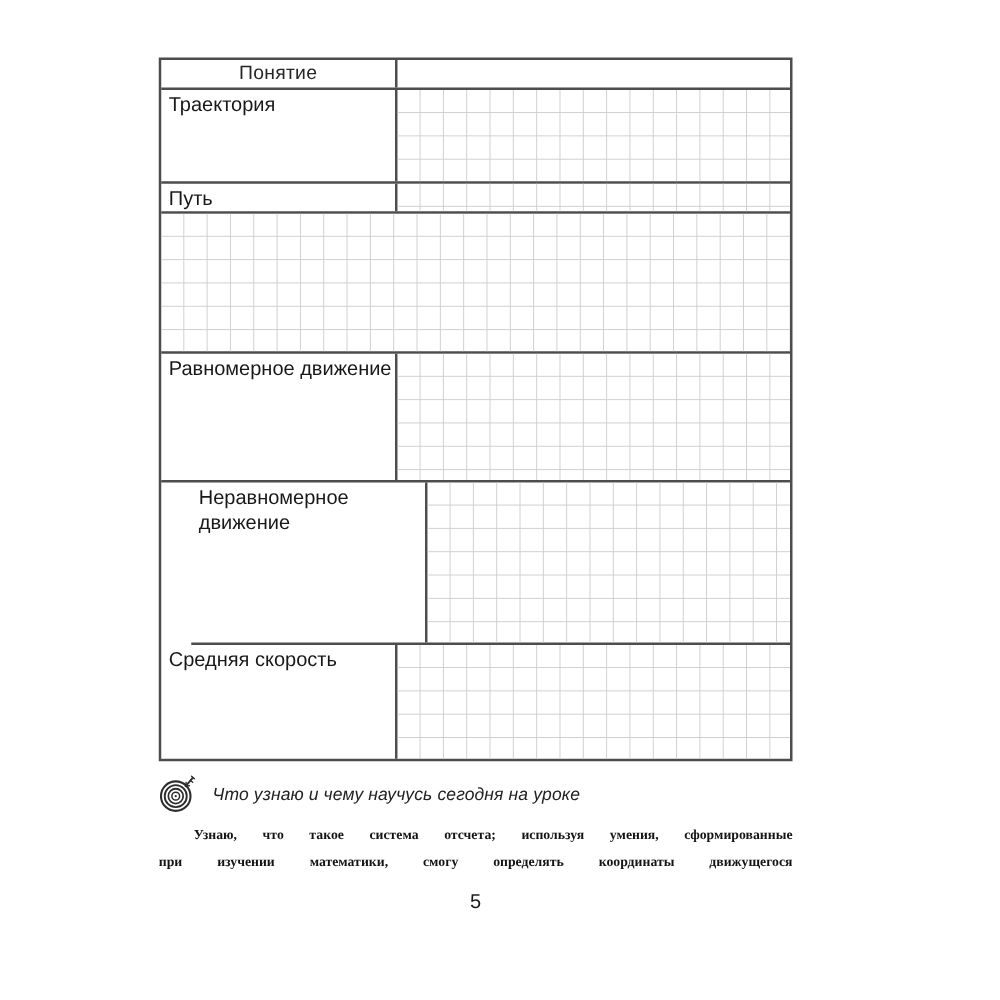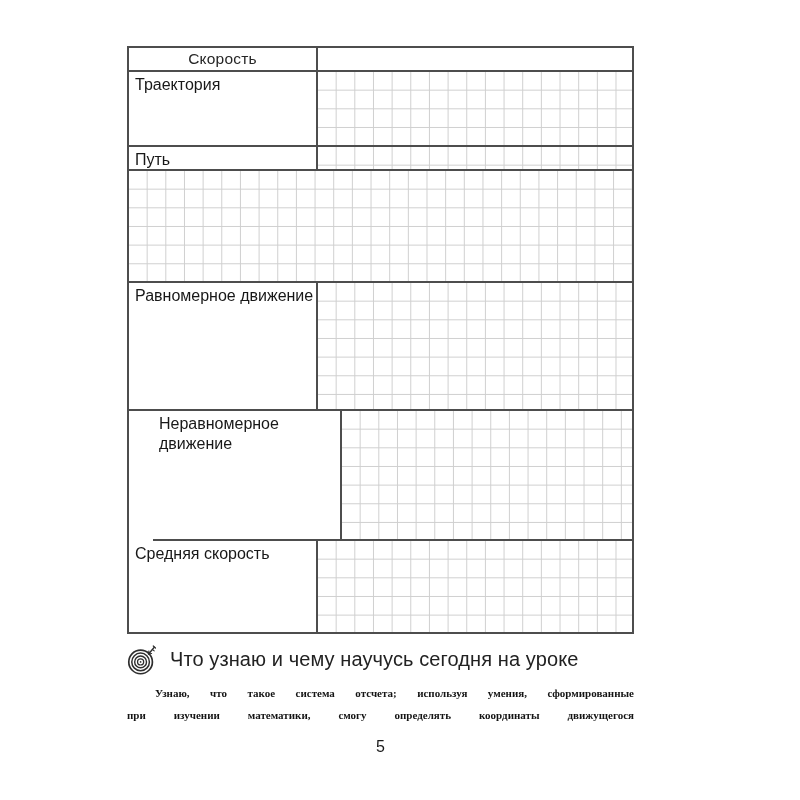--- a/index.html
+++ b/index.html
@@ -78,21 +78,22 @@
   
   .goal-head {
     margin-top: 11px;
     display: flex;
     align-items: center;
     gap: 13px;
   }
   .goal-head svg { display: block; flex: 0 0 auto; }
   .goal-heading {
     font-family: "Liberation Sans", sans-serif;
-    font-size: 20px;
+    font-style: italic;
+    font-size: 14px;
     color: #222222;
     letter-spacing: 0.1px;
     padding-bottom: 2px;
   }
   .goal-text {
     margin-top: 6px;
     font-family: "Liberation Serif", "DejaVu Serif", serif;
     font-weight: bold;
     font-size: 11px;
     line-height: 22px;
@@ -114,36 +115,36 @@
     color: #1a1a1a;
   }
 </style>
 </head>
 <body>
 
 <div class="sheet">
 
   <div class="concept-table">
     <div class="t-header">
-      <div class="hcell hcell-left">Скорость</div>
+      <div class="hcell hcell-left">Понятие</div>
     </div>
     <div>
 
     <div class="t-row" style="height: 74.64px;">
         <div class="concept-cell">Траектория</div>
         <div class="grid-cell"></div>
       </div>
         <div class="t-row" style="height: 24px;">
         <div class="concept-cell">Путь</div>
         <div class="grid-cell"></div>
       </div>
         <div class="t-row" style="height: 111.96px;">
         <div class="grid-cell"></div>
       </div>
-        <div class="t-row" style="height: 128px;">
+        <div class="t-row" style="height: 103px;">
         <div class="concept-cell">Равномерное движение</div>
         <div class="grid-cell"></div>
       </div>
         <div class="t-row" style="height: 130.62px; margin-left: 24px;">
         <div class="concept-cell">Неравномерное движение</div>
         <div class="grid-cell"></div>
       </div>
         <div class="t-row" style="height: 91.3px; border-bottom: none;">
         <div class="concept-cell">Средняя скорость</div>
         <div class="grid-cell"></div>

